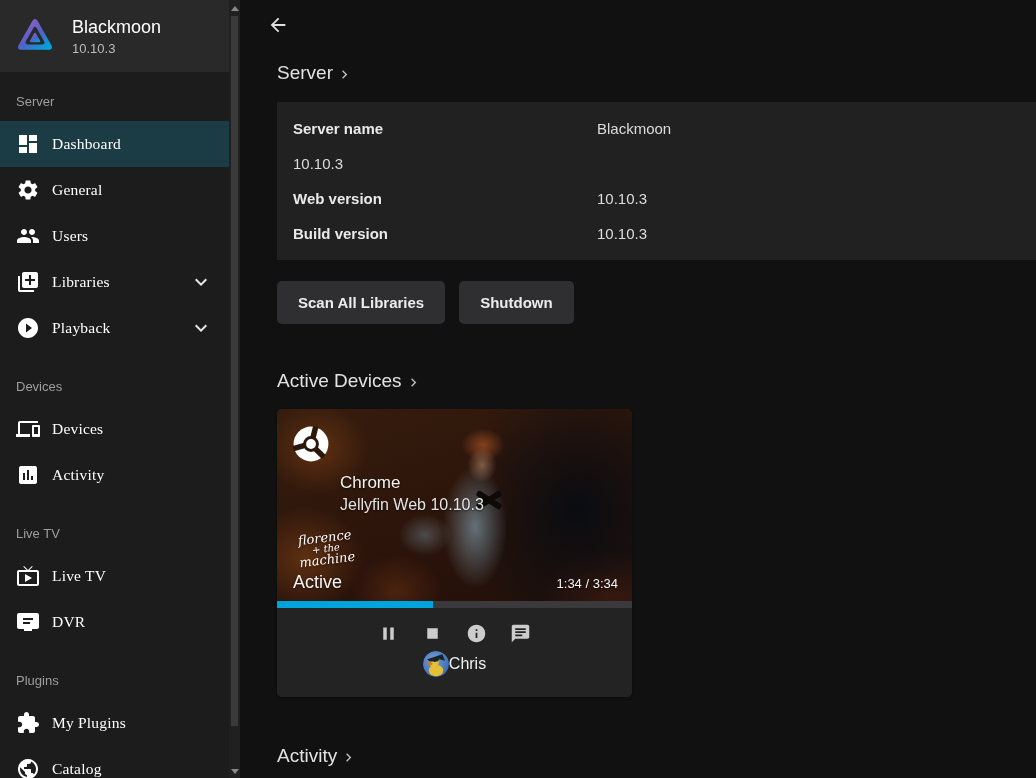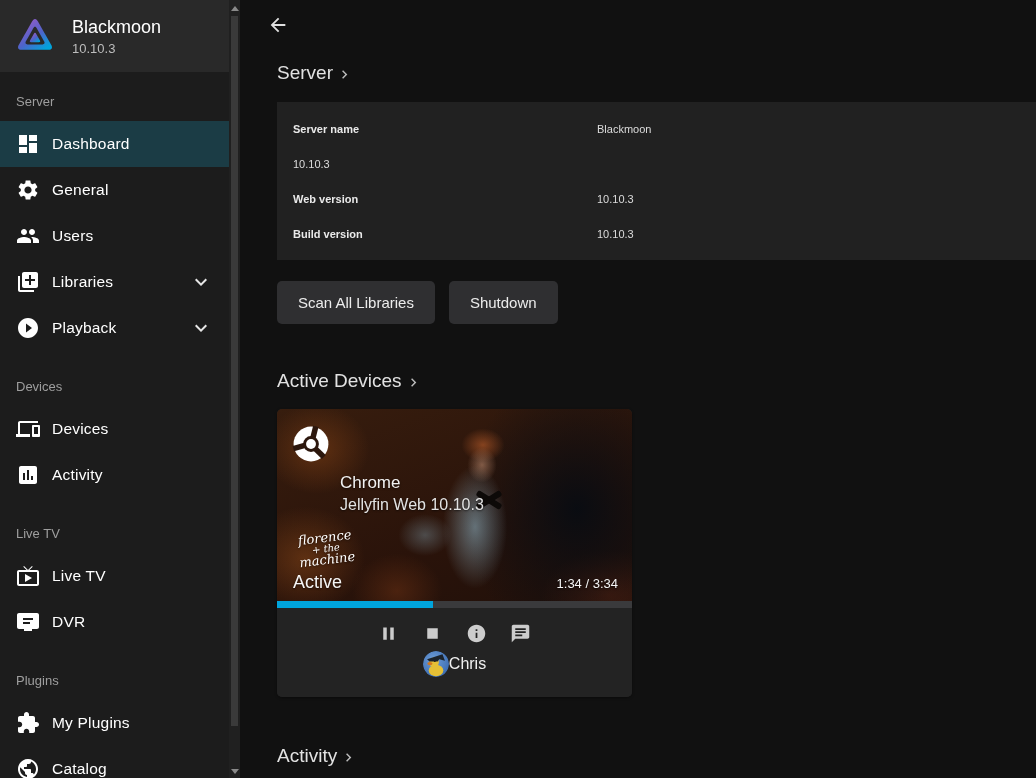--- a/index.html
+++ b/index.html
@@ -21,21 +21,21 @@
   .titles { margin-left:16px; }
   .app-title { font-size:18px; color:#ffffff; }
   .app-version { font-size:13px; color:#bdbdbd; margin-top:3px; }
 
   nav { padding-top:8px; }
   .section-label {
     font-size:13px; color:#9e9e9e; padding:14px 16px 12px; margin-top:14px;
   }
   .section-label.first { margin-top:0; }
   .nav-item {
-    height:46px; display:flex; align-items:center; padding:0 16px; cursor:pointer;
+    height:46px; display:flex; align-items:center; padding:0 16px; cursor:pointer;font-family:Liberation Serif, serif;
   }
   .nav-item.active { background:#1b3c45; }
   .nav-icon { width:24px; height:24px; flex:0 0 24px; }
   .nav-icon svg { width:24px; height:24px; fill:#ffffff; display:block; }
   .nav-label { margin-left:12px; font-size:15.5px; font-weight:500; letter-spacing:.2px; color:#fff; }
   .chevron { margin-left:auto; width:24px; height:24px; }
   .chevron svg { width:24px; height:24px; fill:#e6e6e6; display:block; }
 
   
   .drawer-scrollbar { width:11px; flex:0 0 11px; background:#202020; position:relative; }
@@ -55,28 +55,28 @@
   .content { padding-left:37px; }
   h2.section-title {
     margin:0; font-size:19px; font-weight:400; color:#e2e2e2;
     display:flex; align-items:center; cursor:pointer;
   }
   h2.section-title .hchev { width:17px; height:17px; margin-left:3px; position:relative; top:1px; }
   h2.section-title .hchev svg { width:17px; height:17px; fill:#bdbdbd; display:block; }
   #server-title { padding-top:62px; }
 
   .info-table { background:#212121; margin-top:18px; padding:9px 0; margin-right:0; }
-  .info-row { height:35px; display:flex; align-items:center; padding:0 16px; font-size:11px; }
+  .info-row { height:35px; display:flex; align-items:center; padding:0 16px; font-size:15px; }
   .info-label { flex:0 0 304px; font-weight:bold; color:#eaeaea; }
   .info-value { color:#dcdcdc; }
 
   .btn-row { margin-top:21px; display:flex; gap:14px; }
   .btn-row button {
     height:43px; padding:0 21px; background:#2f2f31; color:#ececec;
-    border:none; border-radius:5px; font-size:15px; font-weight:normal;
+    border:none; border-radius:5px; font-size:15px; font-weight:bold;
     font-family:"Liberation Sans", sans-serif; cursor:pointer;
   }
 
   #devices-title { margin-top:46px; }
 
   .device-card {
     width:355px; margin-top:17px; border-radius:5px; overflow:hidden; background:#232323;
     box-shadow:0 1px 3px rgba(0,0,0,.4);
   }
   .art {

